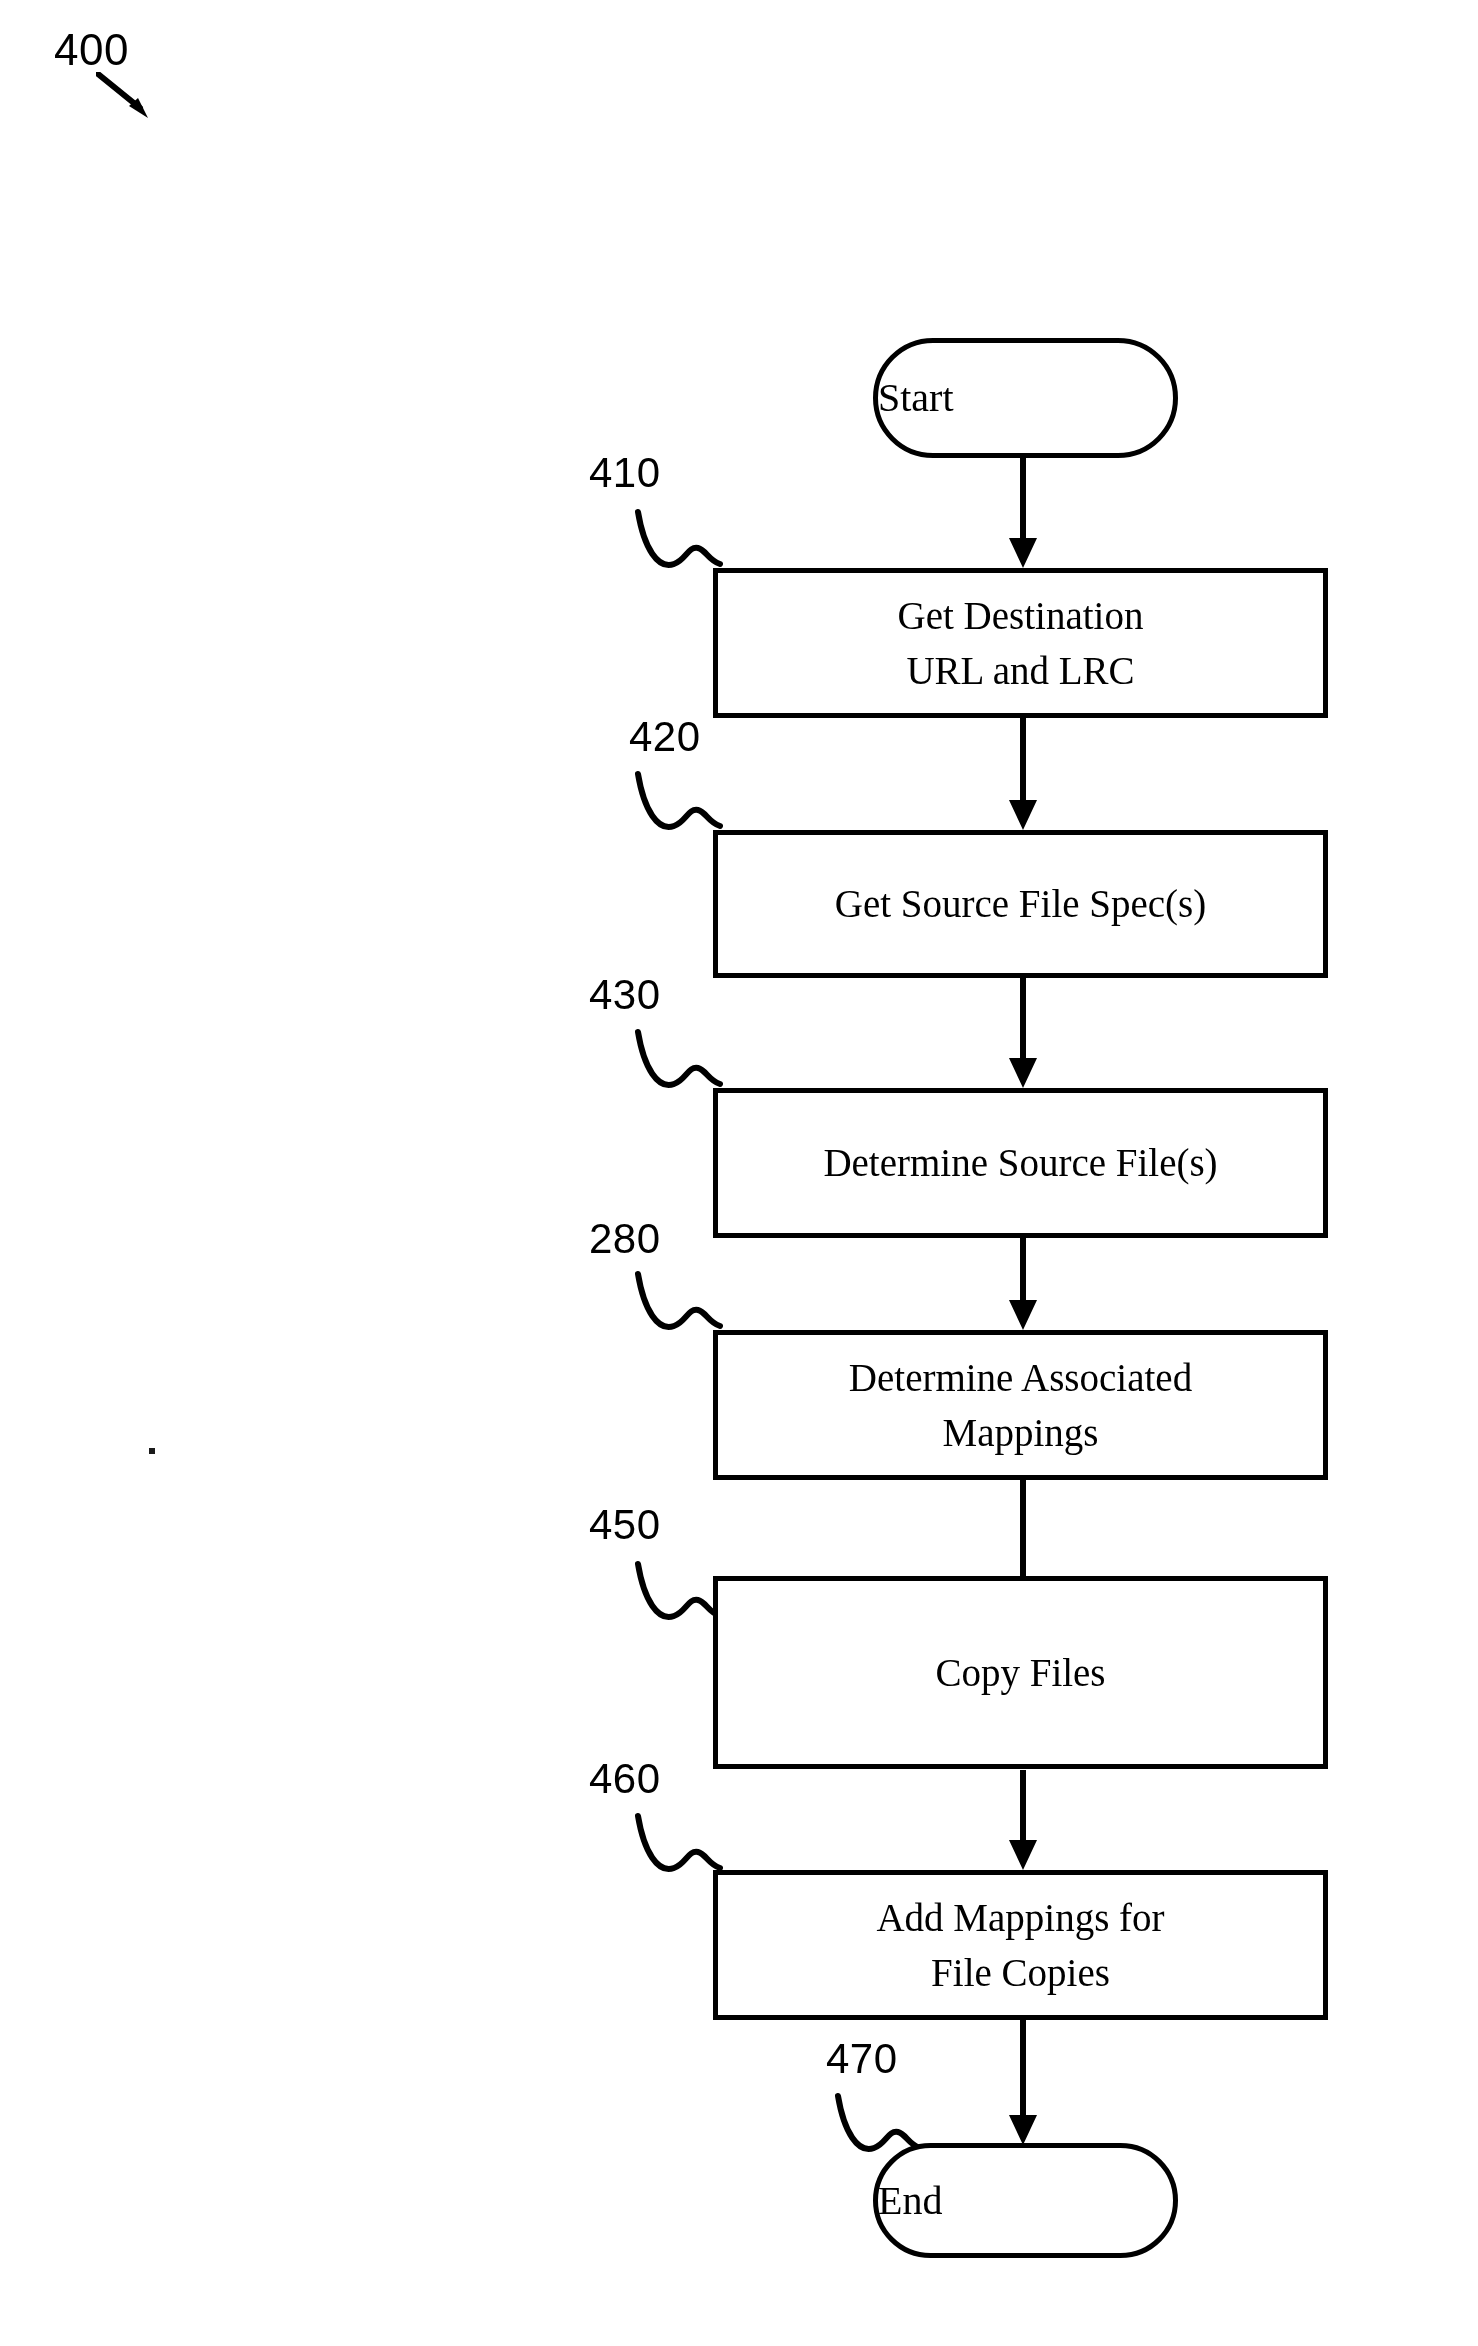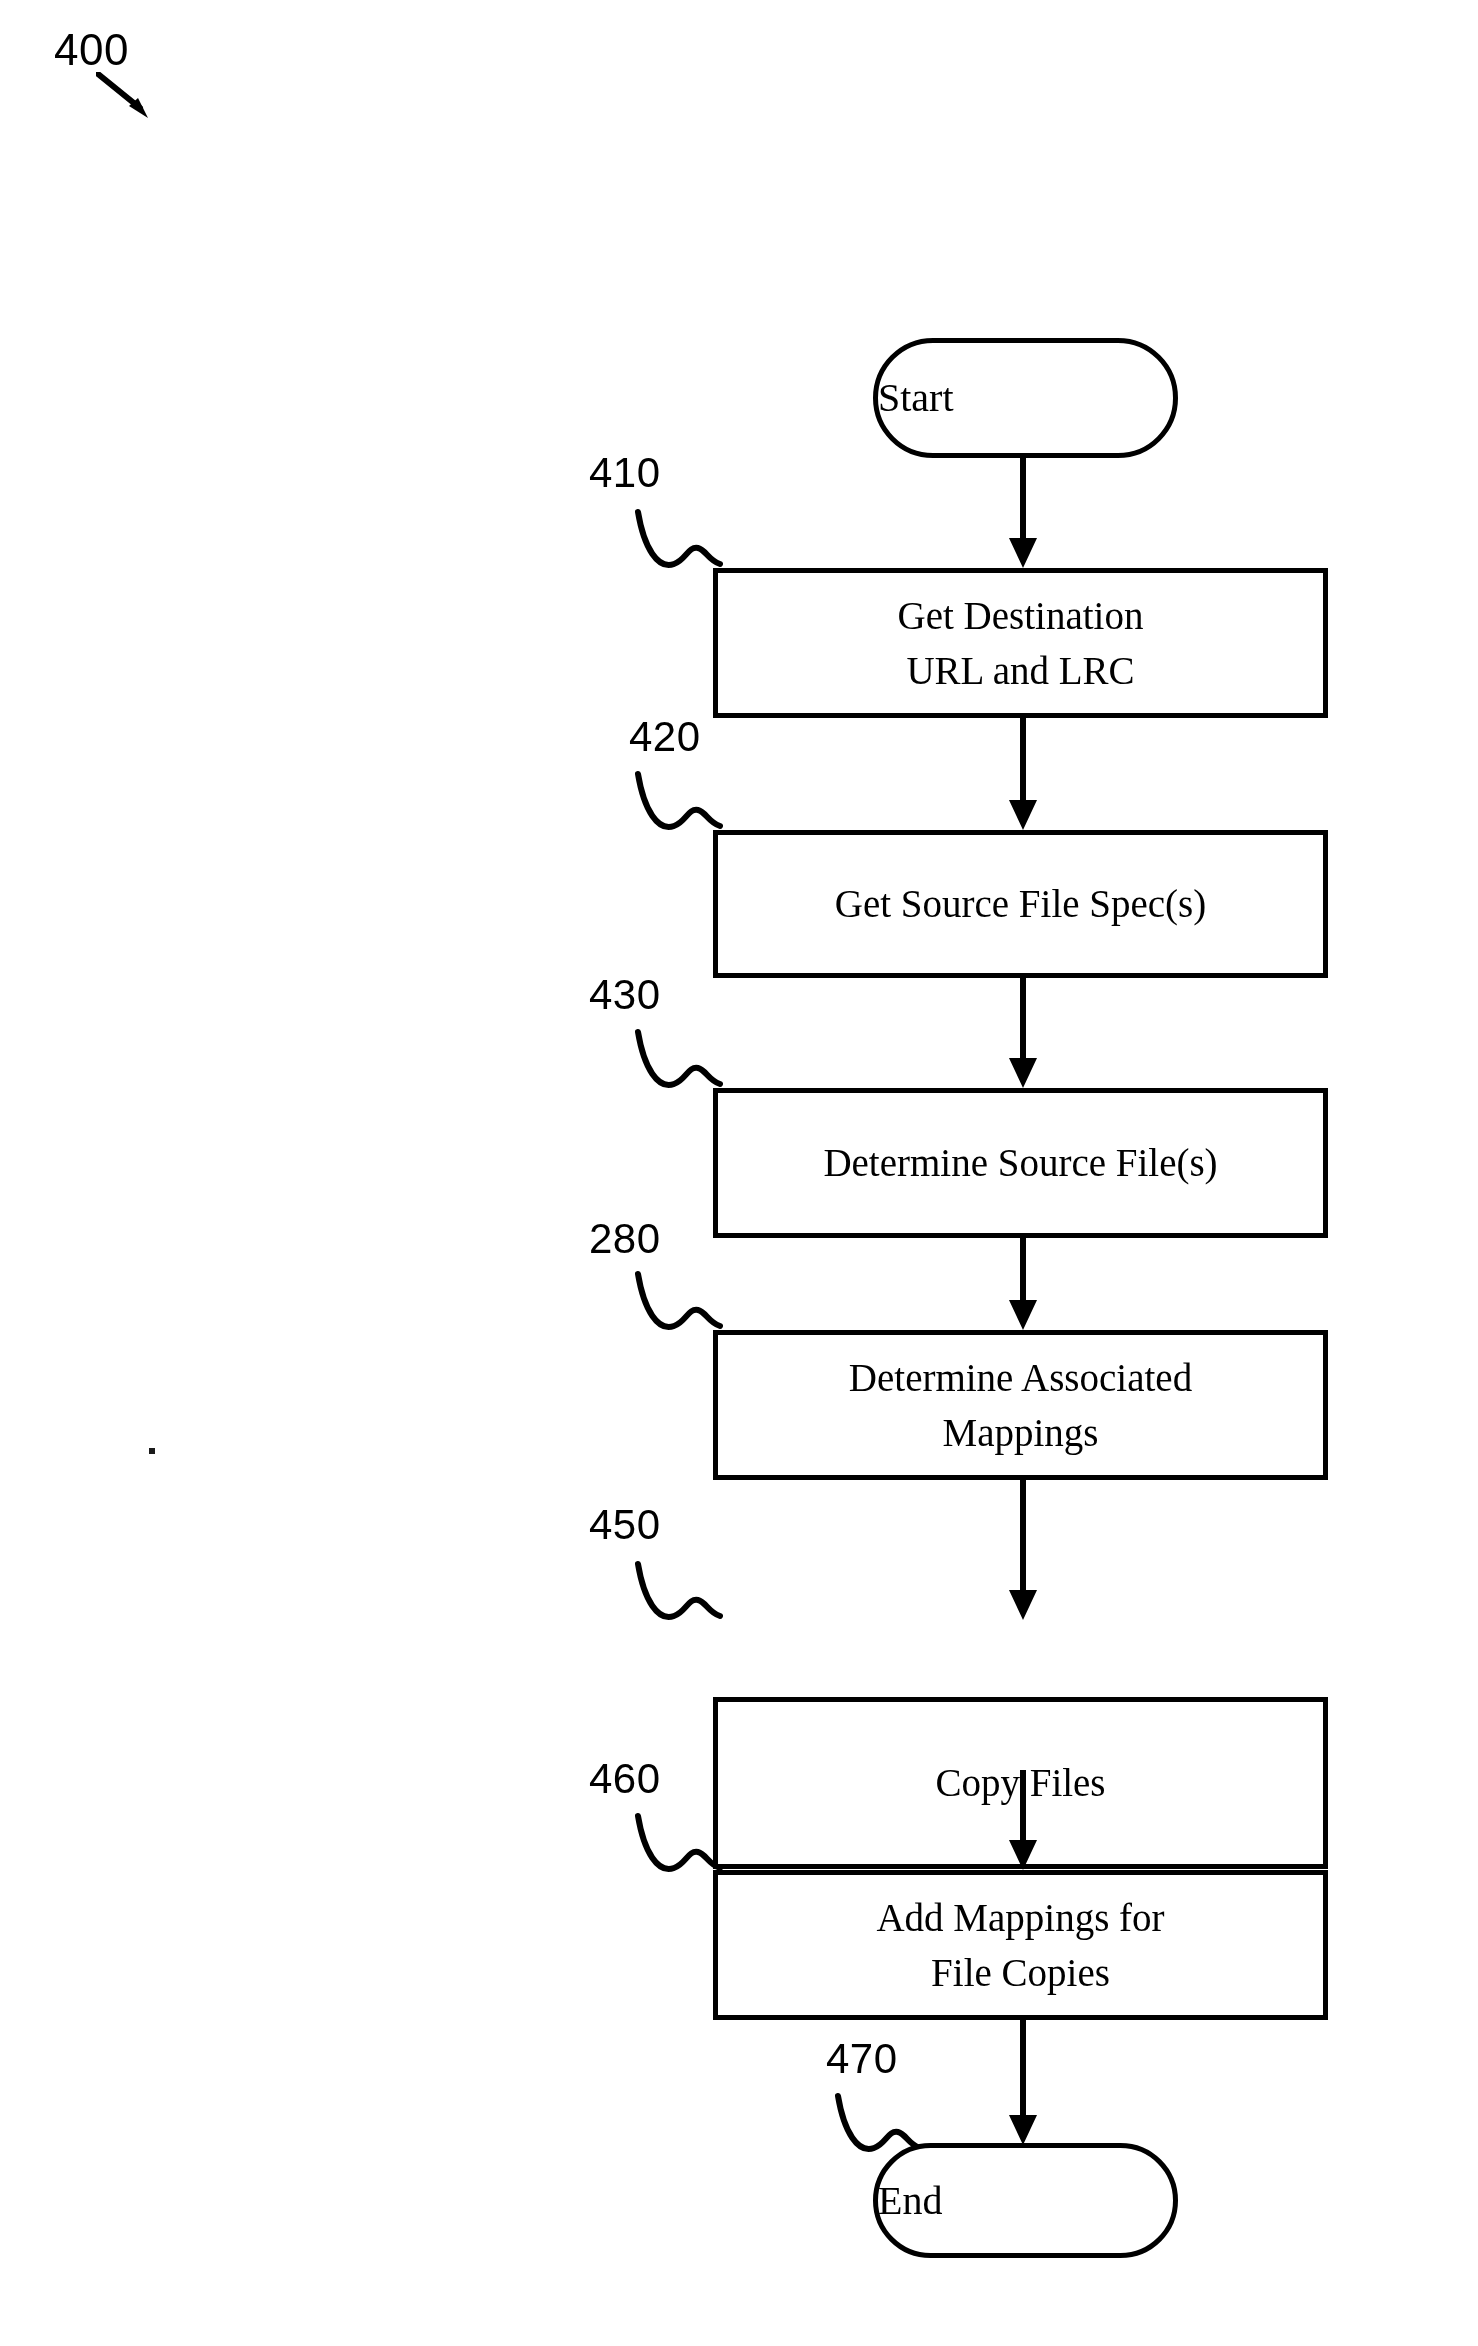--- a/index.html
+++ b/index.html
@@ -191,21 +191,21 @@
       <polygon points="6,110 34,110 20,140" fill="#000"></polygon>
     </svg>
   </div>
 
   <div class="ref" style="left:589px; top:1504px;">450</div>
   <div class="leader" style="left:634px; top:1560px;">
     <svg width="90" height="72" viewBox="0 0 90 72">
       <path d="M4,4 C10,40 24,62 40,56 C52,52 54,38 64,40 C72,42 74,52 86,56" fill="none" stroke="#000" stroke-width="6" stroke-linecap="round"></path>
     </svg>
   </div>
-  <div class="process" style="left:713px; top:1697px; width:615px; height:172px;">
+  <div class="process" style="left:713px; top:1576px; width:615px; height:193px;">
     <span class="node-label">Copy Files</span>
   </div>
 
   <div class="connector" style="top:1770px; height:100px;">
     <svg width="40" height="100" viewBox="0 0 40 100">
       <line x1="20" y1="0" x2="20" y2="74" stroke="#000" stroke-width="6"></line>
       <polygon points="6,70 34,70 20,100" fill="#000"></polygon>
     </svg>
   </div>
 

